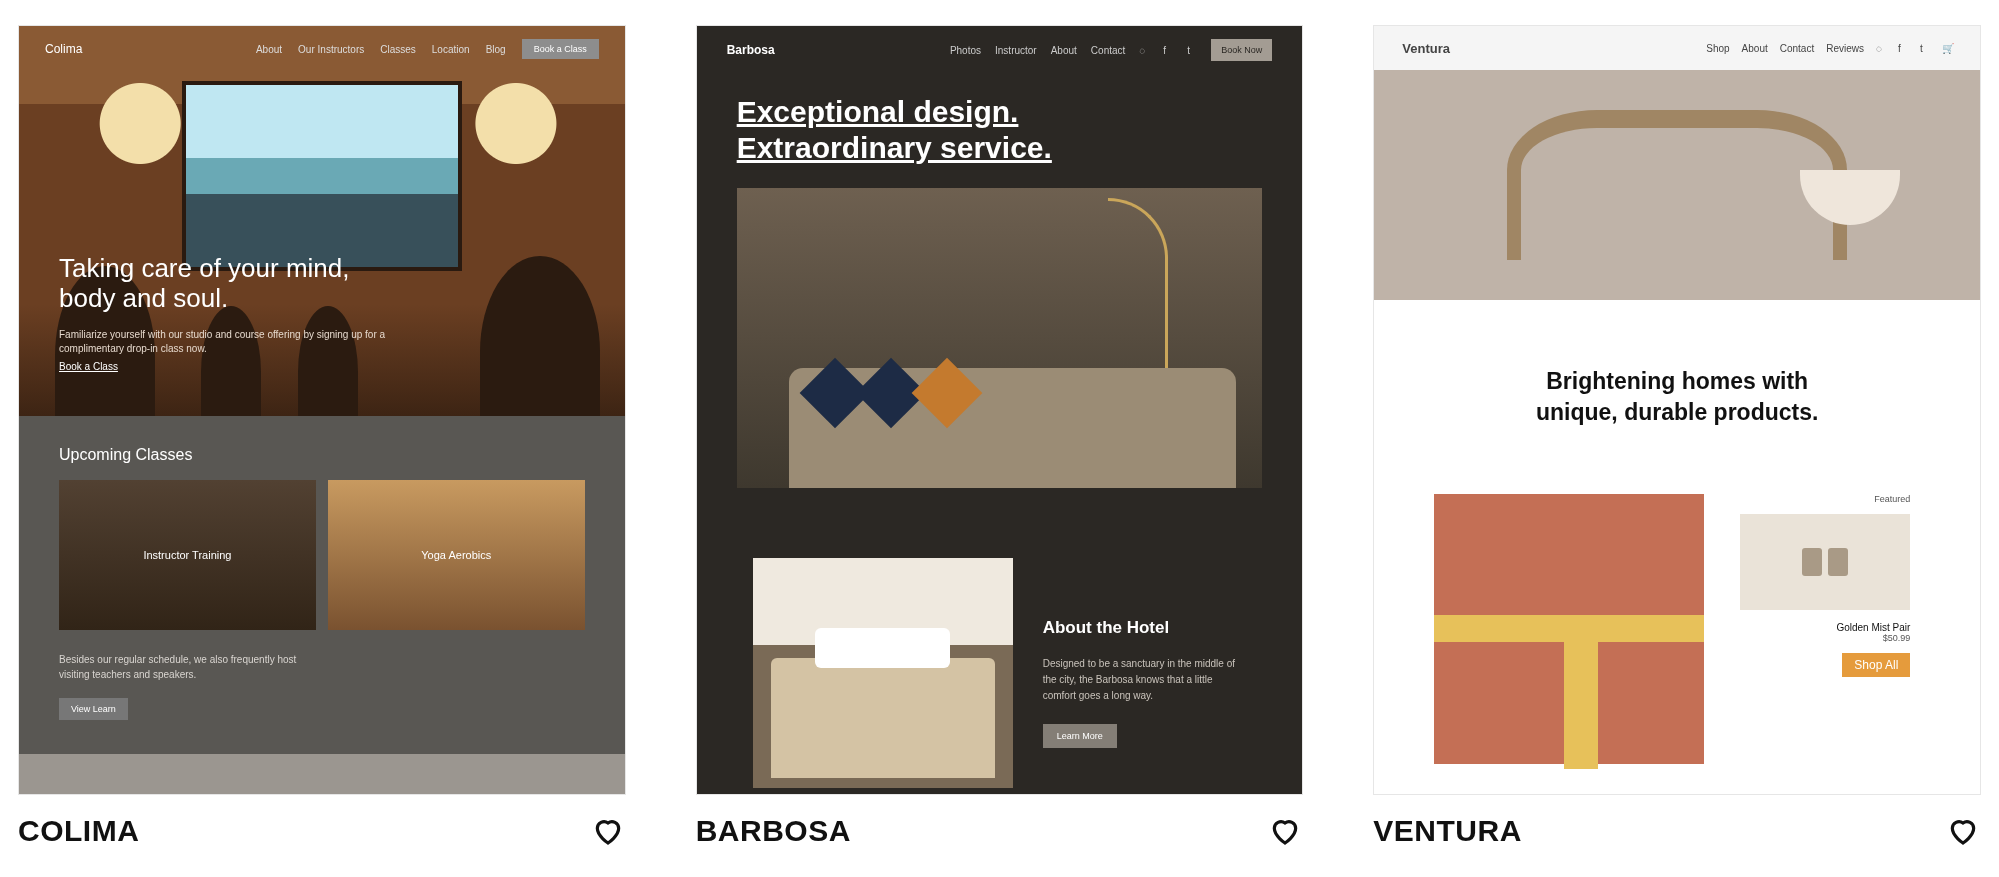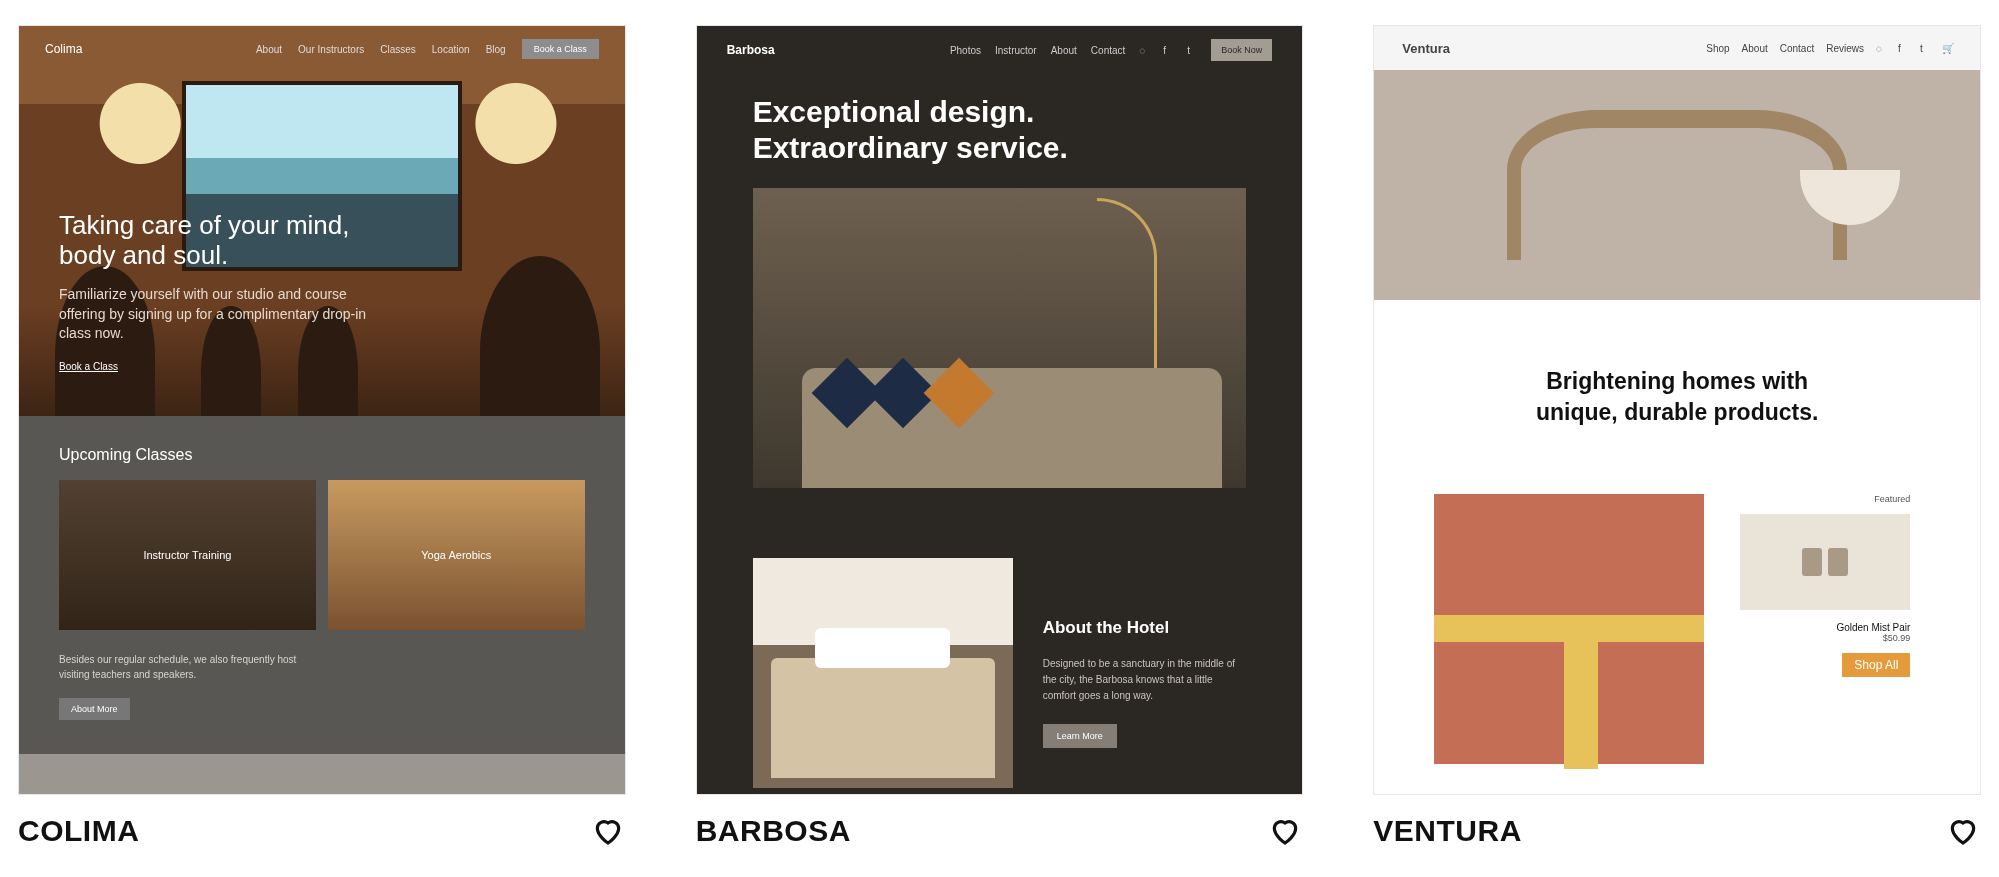--- a/index.html
+++ b/index.html
@@ -73,21 +73,21 @@
   }
   .colima-people {
     position:absolute; bottom:0; left:0; right:0; height:160px;
     background: linear-gradient(transparent 0 30%, rgba(30,18,10,0.6) 100%);
   }
   .colima-sil { position:absolute; bottom:0; background:#2b1b10; border-radius:50% 50% 0 0 / 60% 60% 0 0;}
   .colima-hero-text {
     position:absolute; left:40px; bottom:42px; max-width:330px;
   }
   .colima-hero-text h2 { font-size:26px; font-weight:500; line-height:1.15; margin-bottom:14px;}
-  .colima-hero-text p  { font-size:14px; color:#e6d9cd; line-height:1.4; margin-bottom:12px;}
+  .colima-hero-text p  { font-size:10px; color:#e6d9cd; line-height:1.4; }
   .colima-hero-text a  { font-size:10px; color:#fff; text-decoration:underline;}
 
   .colima-section2 {
     background:#595753; color:#fff; padding:30px 40px 34px;
   }
   .colima-section2 h3 { font-size:16px; font-weight:400; margin-bottom:16px;}
   .colima-thumbs { display:flex; gap:12px; margin-bottom:22px;}
   .colima-thumb {
     flex:1; height:150px; position:relative;
     background: linear-gradient(#c89a60,#7a5230);
@@ -107,21 +107,22 @@
 
   
   .barb { background:#2b2824; width:100%; height:100%; color:#fff; }
   .barb-nav {
     height:48px; display:flex; align-items:center; justify-content:space-between;
     padding:0 30px; font-size:10px; color:#ccc;
   }
   .barb-nav .links { display:flex; gap:14px; align-items:center;}
   .barb-nav .btn { background:#a39c93; color:#2b2824; padding:6px 10px; font-size:9px;}
   .barb-hero {
-    padding: 20px 56px 0;
+    padding: 20px 40px 0;
+    text-decoration: underline;
   }
   .barb-hero h2 { font-size:30px; font-weight:700; line-height:1.2; margin-bottom:22px;}
   .barb-img1 {
     width:100%; height:300px;
     background: linear-gradient(#6e6050,#3e382e);
     position:relative;
   }
   .barb-sofa {
     position:absolute; bottom:0; left:10%; right:5%; height:120px;
     background:#9b8c75; border-radius:14px 14px 0 0;
@@ -231,21 +232,21 @@
         <h3>Upcoming Classes</h3>
         <div class="colima-thumbs">
           <div class="colima-thumb alt">
             <span>Instructor Training</span>
           </div>
           <div class="colima-thumb">
             <span>Yoga Aerobics</span>
           </div>
         </div>
         <p>Besides our regular schedule, we also frequently host visiting teachers and speakers.</p>
-        <span class="colima-btn2">About More</span>
+        <span class="colima-btn2">View Learn</span>
       </div>
 
       <div class="colima-section3">
         <div class="left">With an emphasis on breathing techniques and meditation, we promote thoughtful and reflexive yoga to promote both physical and mental well-being.</div>
         <div class="right">Learn more about our studio and philosophy around yoga.</div>
       </div>
     </div>
     <div class="card-footer">
       <div class="card-title">COLIMA</div>
       <div class="heart">

